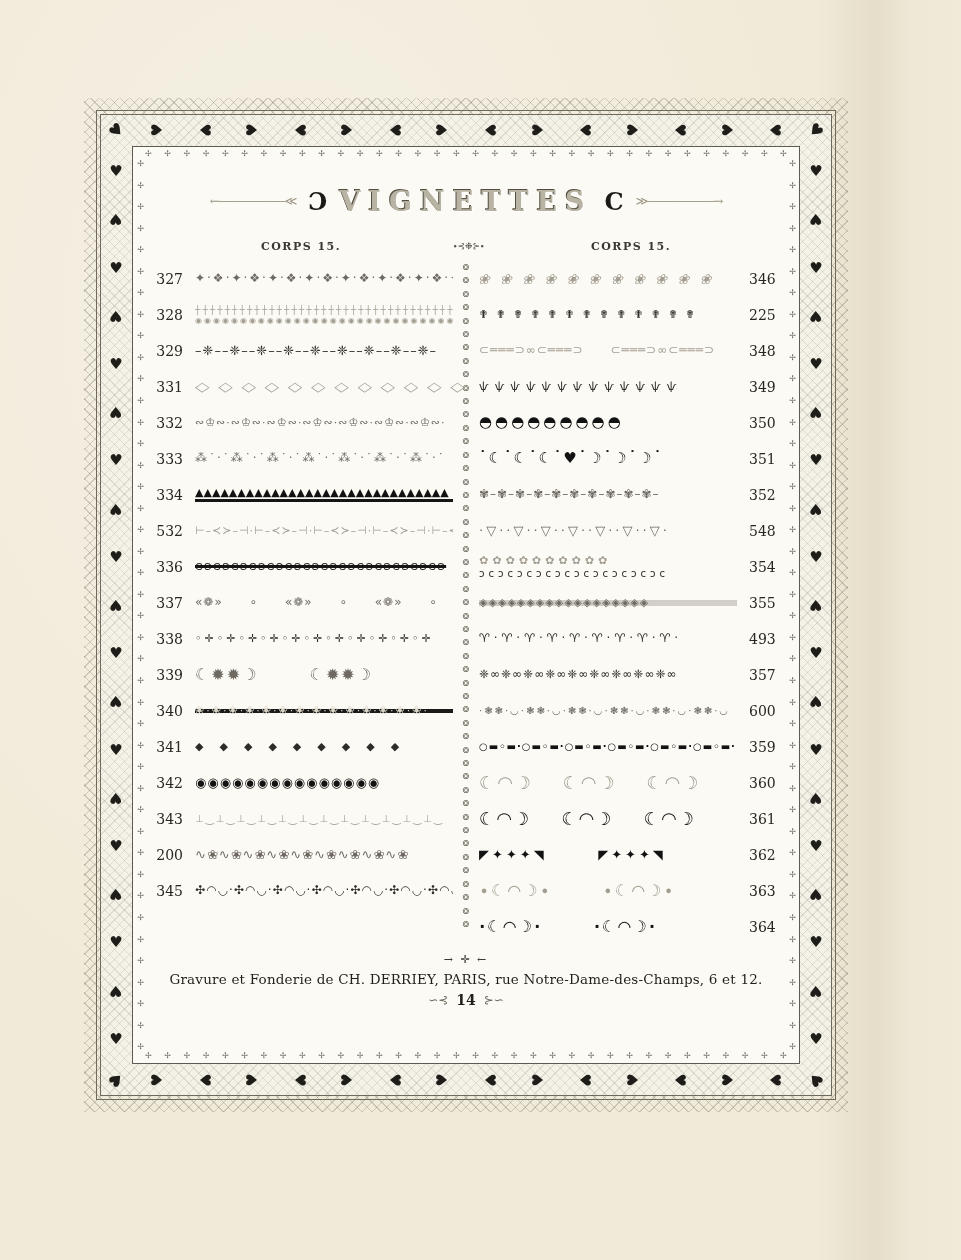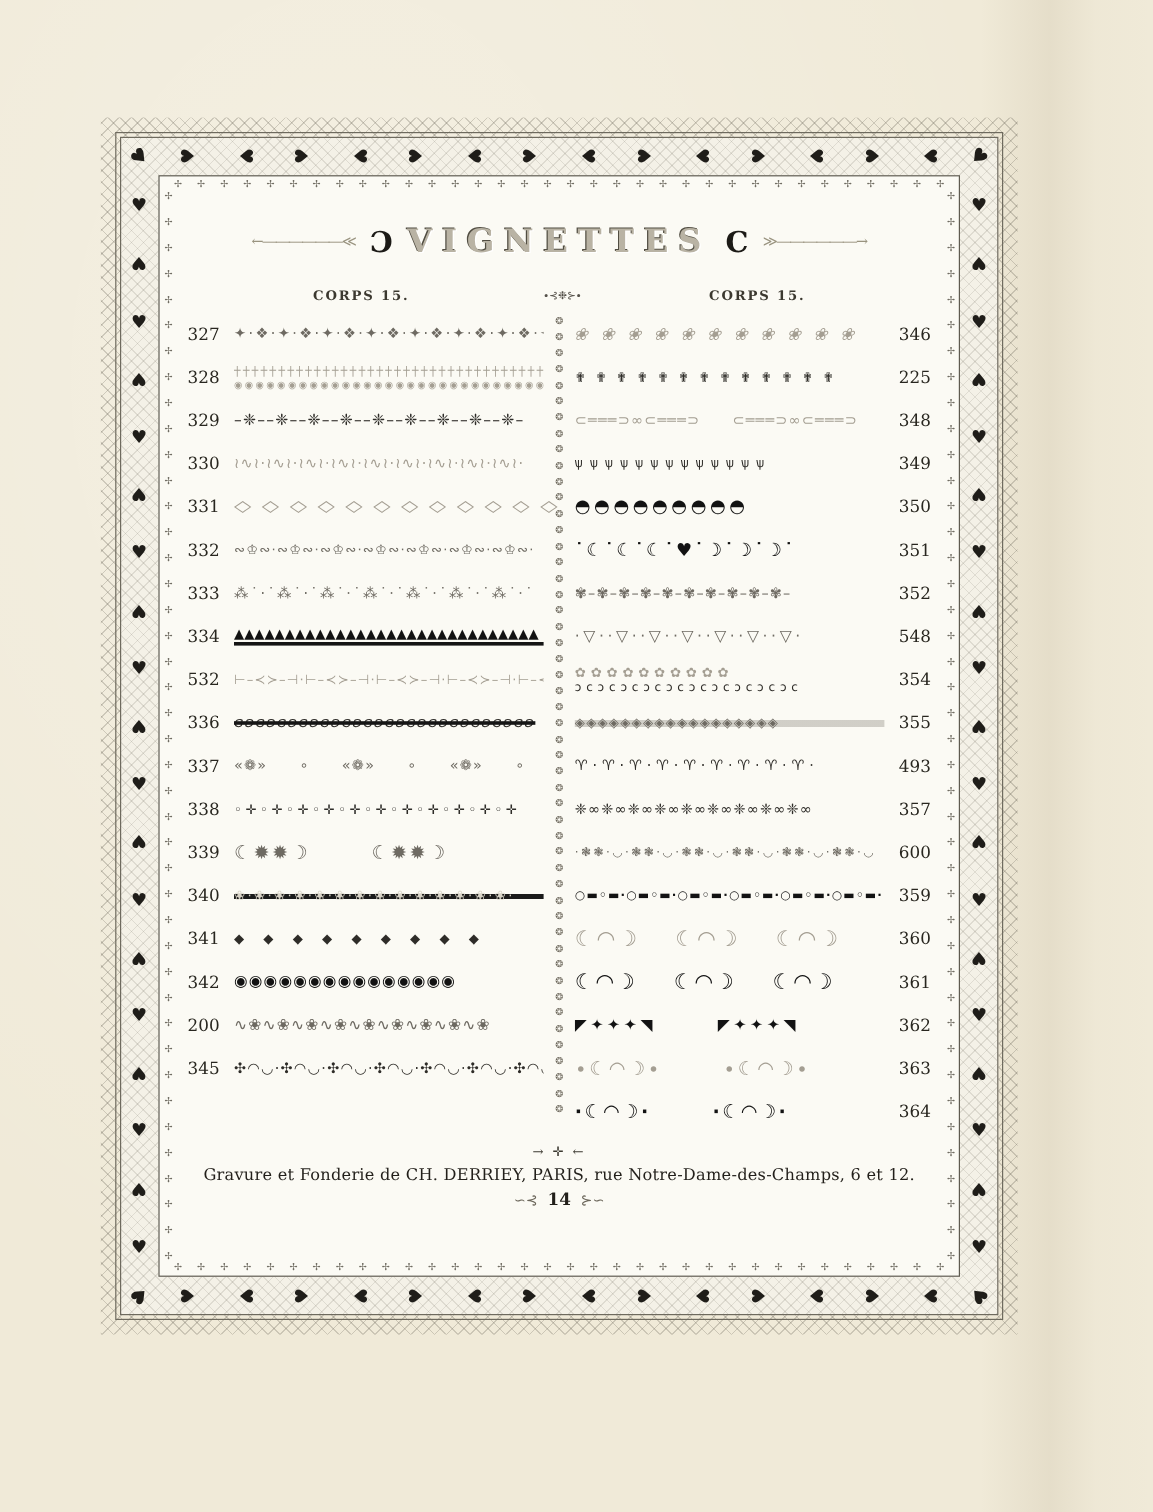--- a/index.html
+++ b/index.html
@@ -202,26 +202,20 @@
                       <span class="line s-light" style="font-size: 8px;">◉◉◉◉◉◉◉◉◉◉◉◉◉◉◉◉◉◉◉◉◉◉◉◉◉◉◉◉◉◉◉◉◉◉</span>
                     </span>
                   </div>
                   <div class="srow">
                     <span class="num">329</span>
                     <span class="strip s-dark" title="quatrefoil medallion chain" style="font-size: 13px; letter-spacing: 1px;">
                       <span class="line">–❈––❈––❈––❈––❈––❈––❈––❈––❈–</span>
                     </span>
                   </div>
                   <div class="srow">
-                    <span class="num">330</span>
-                    <span class="strip s-light" title="light scrollwork band" style="font-size: 12px; letter-spacing: 1px;">
-                      <span class="line">≀∿≀·≀∿≀·≀∿≀·≀∿≀·≀∿≀·≀∿≀·≀∿≀·≀∿≀·≀∿≀·</span>
-                    </span>
-                  </div>
-                  <div class="srow">
                     <span class="num">331</span>
                     <span class="strip s-light s-wide" title="pointed leaf chain" style="font-size: 13px; letter-spacing: 6px;">
                       <span class="line">◇◇◇◇◇◇◇◇◇◇◇◇</span>
                     </span>
                   </div>
                   <div class="srow">
                     <span class="num">332</span>
                     <span class="strip s-mid" title="crown and scroll band" style="font-size: 11px; letter-spacing: 1px;">
                       <span class="line">∾♔∾·∾♔∾·∾♔∾·∾♔∾·∾♔∾·∾♔∾·∾♔∾·</span>
                     </span>
@@ -239,21 +233,21 @@
                     </span>
                   </div>
                   <div class="srow">
                     <span class="num">532</span>
                     <span class="strip s-light" title="bracket and arrow rule" style="font-size: 11px; letter-spacing: 1px;">
                       <span class="line">⊢–≺≻–⊣·⊢–≺≻–⊣·⊢–≺≻–⊣·⊢–≺≻–⊣·⊢–≺≻–⊣·</span>
                     </span>
                   </div>
                   <div class="srow">
                     <span class="num">336</span>
-                    <span class="strip s-dark s-bar" title="vine scroll on heavy bar" style="font-size: 12px; letter-spacing: 1px; font-style: italic;">
+                    <span class="strip s-dark s-bar" title="vine scroll on heavy bar" style="font-size: 12px; letter-spacing: 1px;">
                       <span class="line">ɞʚɞʚɞʚɞʚɞʚɞʚɞʚɞʚɞʚɞʚɞʚɞʚɞʚɞʚ</span>
                     </span>
                   </div>
                   <div class="srow">
                     <span class="num">337</span>
                     <span class="strip s-mid s-spread" title="three floret centre pieces" style="font-size: 12px; letter-spacing: 1px;">
                       <span class="line">«❁» ∘ «❁» ∘ «❁» ∘ «❁» ∘ </span>
                     </span>
                   </div>
                   <div class="srow">
@@ -280,20 +274,26 @@
                       <span class="line">◆◆◆◆◆◆◆◆◆</span>
                     </span>
                   </div>
                   <div class="srow">
                     <span class="num">342</span>
                     <span class="strip s-heavy" title="heavy striped oval chain" style="font-size: 13px; letter-spacing: 1px;">
                       <span class="line">◉◉◉◉◉◉◉◉◉◉◉◉◉◉◉</span>
                     </span>
                   </div>
                   <div class="srow">
+                    <span class="num">343</span>
+                    <span class="strip s-light" title="light hook and loop chain" style="font-size: 10px; letter-spacing: 2px;">
+                      <span class="line">⊥‿⊥‿⊥‿⊥‿⊥‿⊥‿⊥‿⊥‿⊥‿⊥‿⊥‿⊥‿</span>
+                    </span>
+                  </div>
+                  <div class="srow">
                     <span class="num">200</span>
                     <span class="strip s-mid" title="leafy vine scroll" style="font-size: 13px; letter-spacing: 1px;">
                       <span class="line">∿❀∿❀∿❀∿❀∿❀∿❀∿❀∿❀∿❀</span>
                     </span>
                   </div>
                   <div class="srow">
                     <span class="num">345</span>
                     <span class="strip s-dark" title="paired crescent clusters" style="font-size: 12px; letter-spacing: 1px;">
                       <span class="line">✣◠◡·✣◠◡·✣◠◡·✣◠◡·✣◠◡·✣◠◡·✣◠◡·</span>
                     </span>
@@ -363,21 +363,21 @@
                     </span>
                     <span class="num">225</span>
                   </div>
                   <div class="srow">
                     <span class="strip s-light s-spread" title="panel frames with scroll ends" style="font-size: 12px; letter-spacing: 1px;">
                       <span class="line">⊂═══⊃∞⊂═══⊃ ⊂═══⊃∞⊂═══⊃ </span>
                     </span>
                     <span class="num">348</span>
                   </div>
                   <div class="srow">
-                    <span class="strip s-dark" title="chandelier drops" style="font-size: 11px; letter-spacing: 6px; font-family: Liberation Mono, monospace;">
+                    <span class="strip s-dark" title="chandelier drops" style="font-size: 11px; letter-spacing: 6px;">
                       <span class="line">ѱѱѱѱѱѱѱѱѱѱѱѱѱ</span>
                     </span>
                     <span class="num">349</span>
                   </div>
                   <div class="srow">
                     <span class="strip s-heavy" title="black fan shell arches" style="font-size: 15px; letter-spacing: 3px;">
                       <span class="line">◓◓◓◓◓◓◓◓◓</span>
                     </span>
                     <span class="num">350</span>
                   </div>

